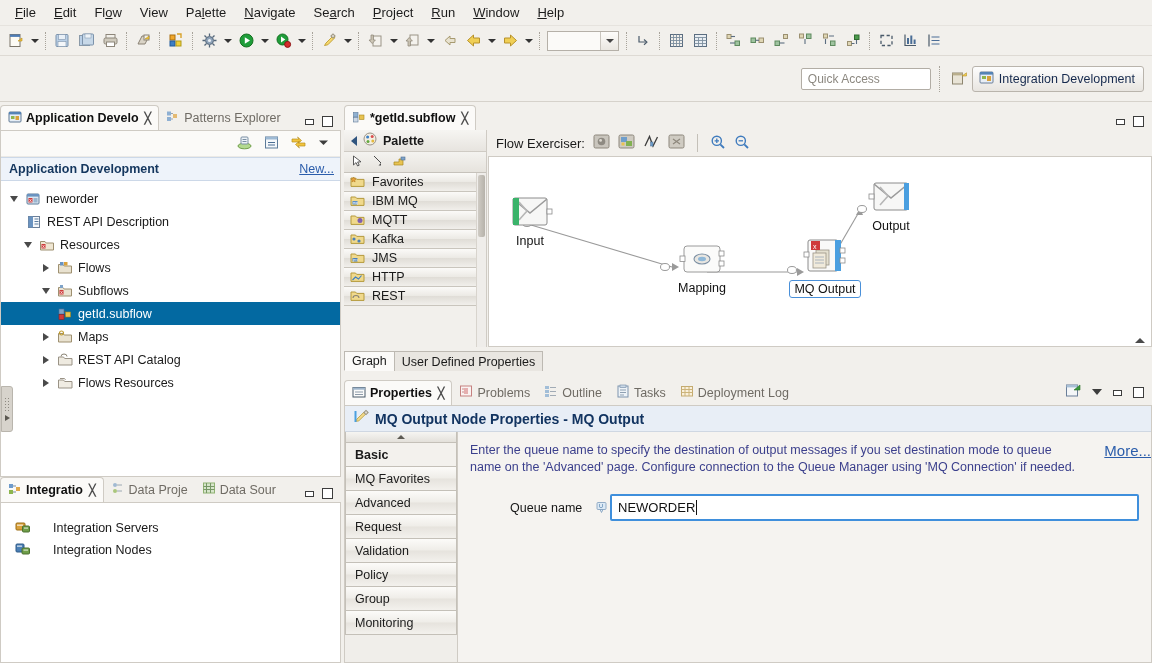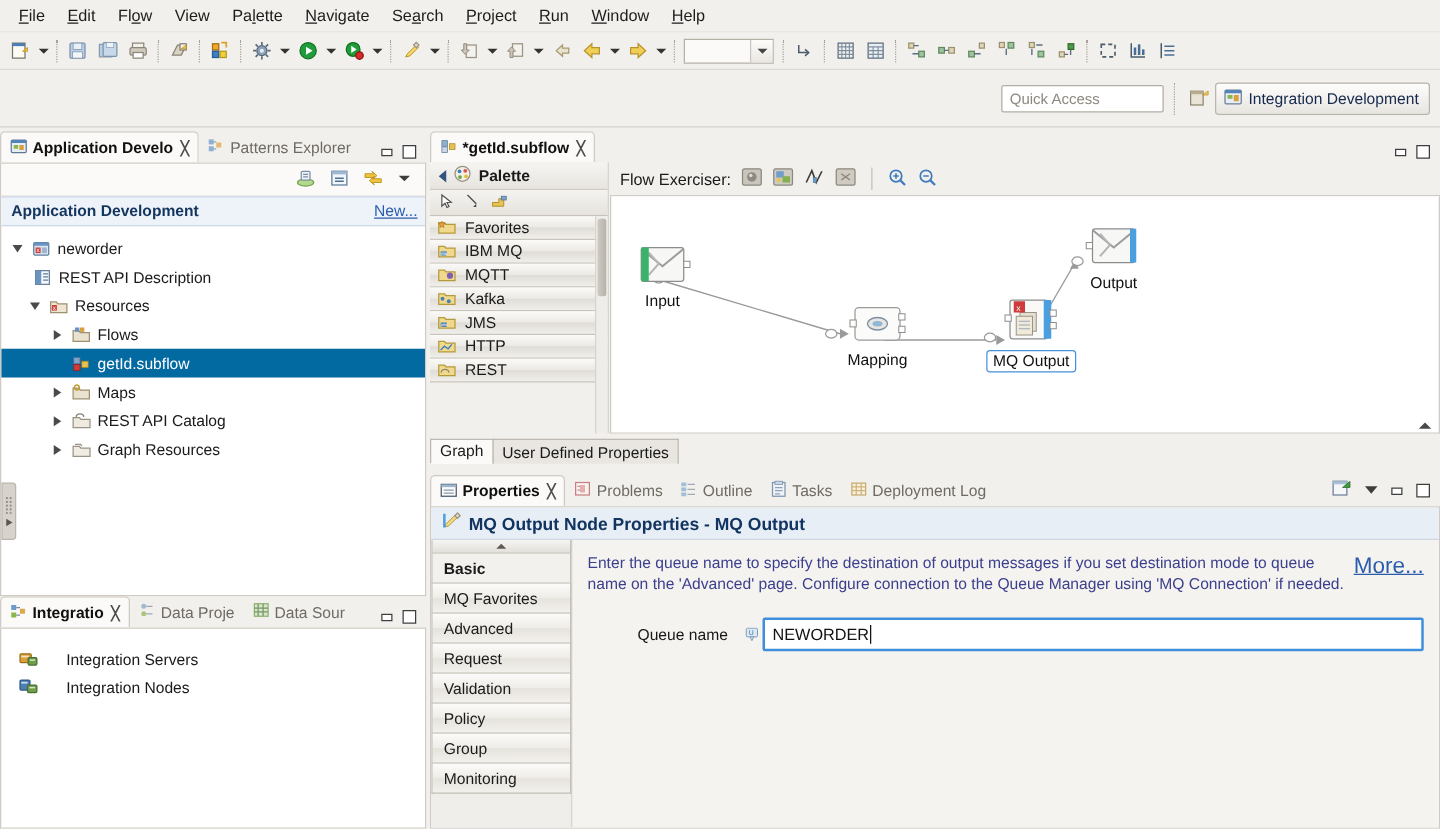--- a/index.html
+++ b/index.html
@@ -279,22 +279,22 @@
     background: linear-gradient(#fcfbf9 0%,#efedE8 48%, #e6e3dd 52%, #f3f1ed 100%);
     border: 1px solid #c4c0b8; border-top: none;
   }
   .nav-item.active { background: #f3f1ed; font-weight: bold; border-color:#c4c0b8; }
   .props-main { flex: 1; position: relative; background: #f5f3f0; padding: 10px 12px 0 12px; }
   .props-desc {
     font-size: 12.5px; color: #3b3f8c; line-height: 17px;
     padding-right: 60px;
   }
   .props-more {
-    position: absolute; right: 12px; top: 10px;
-    font-size: 18px; color: #2b5dab; text-decoration: underline;
+    position: absolute; right: 0; top: 10px;
+    font-size: 15px; color: #2b5dab; text-decoration: underline;
   }
   .field-row { display: flex; align-items: center; margin-top: 18px; gap: 0; margin-left: 40px; }
   .field-label { font-size: 12.5px; width: 86px; color: #171717; }
   .field-hint {
     width: 11px; height: 12px; margin-right: 3px; position: relative; flex: none;
   }
   .qname-input {
     flex: 1; height: 27px; background: #fff;
     border: 2px solid #3f8fdc; border-radius: 2px;
     display: flex; align-items: center; padding: 0 6px;
@@ -674,20 +674,32 @@
           <span class="ico">
             <svg width="16" height="16" viewBox="0 0 16 16">
                 <path d="M1.5 4.5 h4.5 l1.2 1.5 h7.3 v7 h-13z" fill="#e9e2d0" stroke="#9e9070"></path>
                 <rect x="3" y="2" width="3.5" height="3.5" fill="#6a93c0"></rect>
                 <rect x="7" y="2" width="3.5" height="3.5" fill="#d9a13b"></rect>
               </svg>
           </span>
           <span>Flows</span>
         </div>
 
+        <div class="trow" style="padding-left:38px">
+          <span class="twist open"></span>
+          <span class="ico">
+            <svg width="16" height="16" viewBox="0 0 16 16">
+                <path d="M1.5 4.5 h4.5 l1.2 1.5 h7.3 v7 h-13z" fill="#e9e2d0" stroke="#9e9070"></path>
+                <rect x="2.5" y="7" width="4" height="4.5" fill="#cf3b3b"></rect>
+                <text x="3.3" y="10.8" font-size="5" fill="#fff" font-family="Liberation Sans">x</text>
+                <rect x="3" y="2" width="3" height="3" fill="#7fa3c8"></rect>
+              </svg>
+          </span>
+          <span>Subflows</span>
+        </div>
 
         <div class="trow sel" style="padding-left:56px">
           <span class="ico">
             <svg width="16" height="16" viewBox="0 0 16 16">
                 <rect x="2" y="3" width="5" height="5" fill="#7fa3c8" stroke="#4d6f94" stroke-width=".6"></rect>
                 <rect x="2" y="8.5" width="5" height="5" fill="#cf3b3b" stroke="#8f2020" stroke-width=".6"></rect>
                 <rect x="8.5" y="6" width="5" height="5" fill="#e8c352" stroke="#a8881c" stroke-width=".6"></rect>
                 <path d="M7 5.5h1.5M7 11h1.5" stroke="#5a5a5a"></path>
               </svg>
           </span>
@@ -717,21 +729,21 @@
         </div>
 
         <div class="trow" style="padding-left:38px">
           <span class="twist closed"></span>
           <span class="ico">
             <svg width="16" height="16" viewBox="0 0 16 16">
                 <path d="M1.5 5 h5 l1.2 1.5 h7.3 v6.5 h-13.5z" fill="#f0ece3" stroke="#9a9386"></path>
                 <path d="M3 3.5 h4.5 l1 1.4" fill="none" stroke="#9a9386"></path>
               </svg>
           </span>
-          <span>Graph Resources</span>
+          <span>Flows Resources</span>
         </div>
 
       </div>
       <div class="rail">
         <span class="dotgrid"></span>
         <span class="rtri"></span>
       </div>
     </div>
   </div>
 

